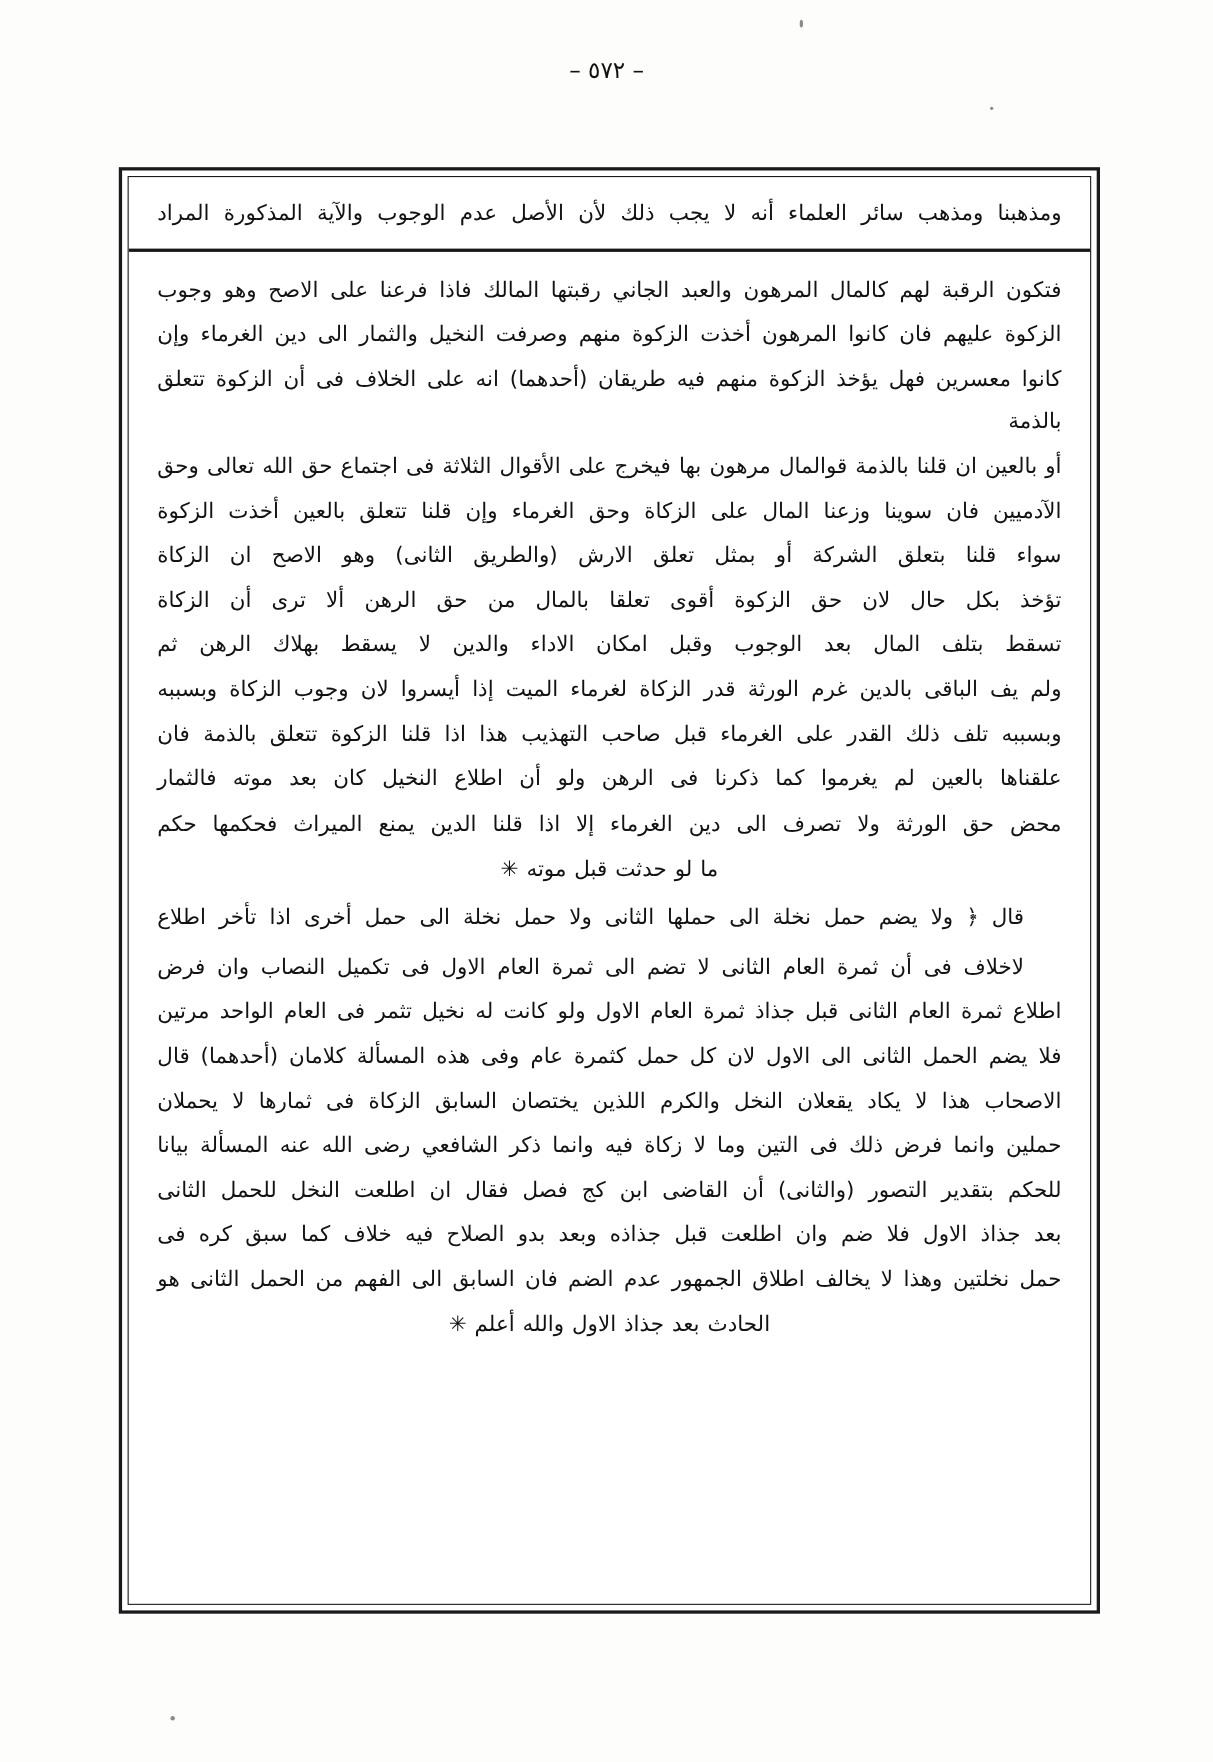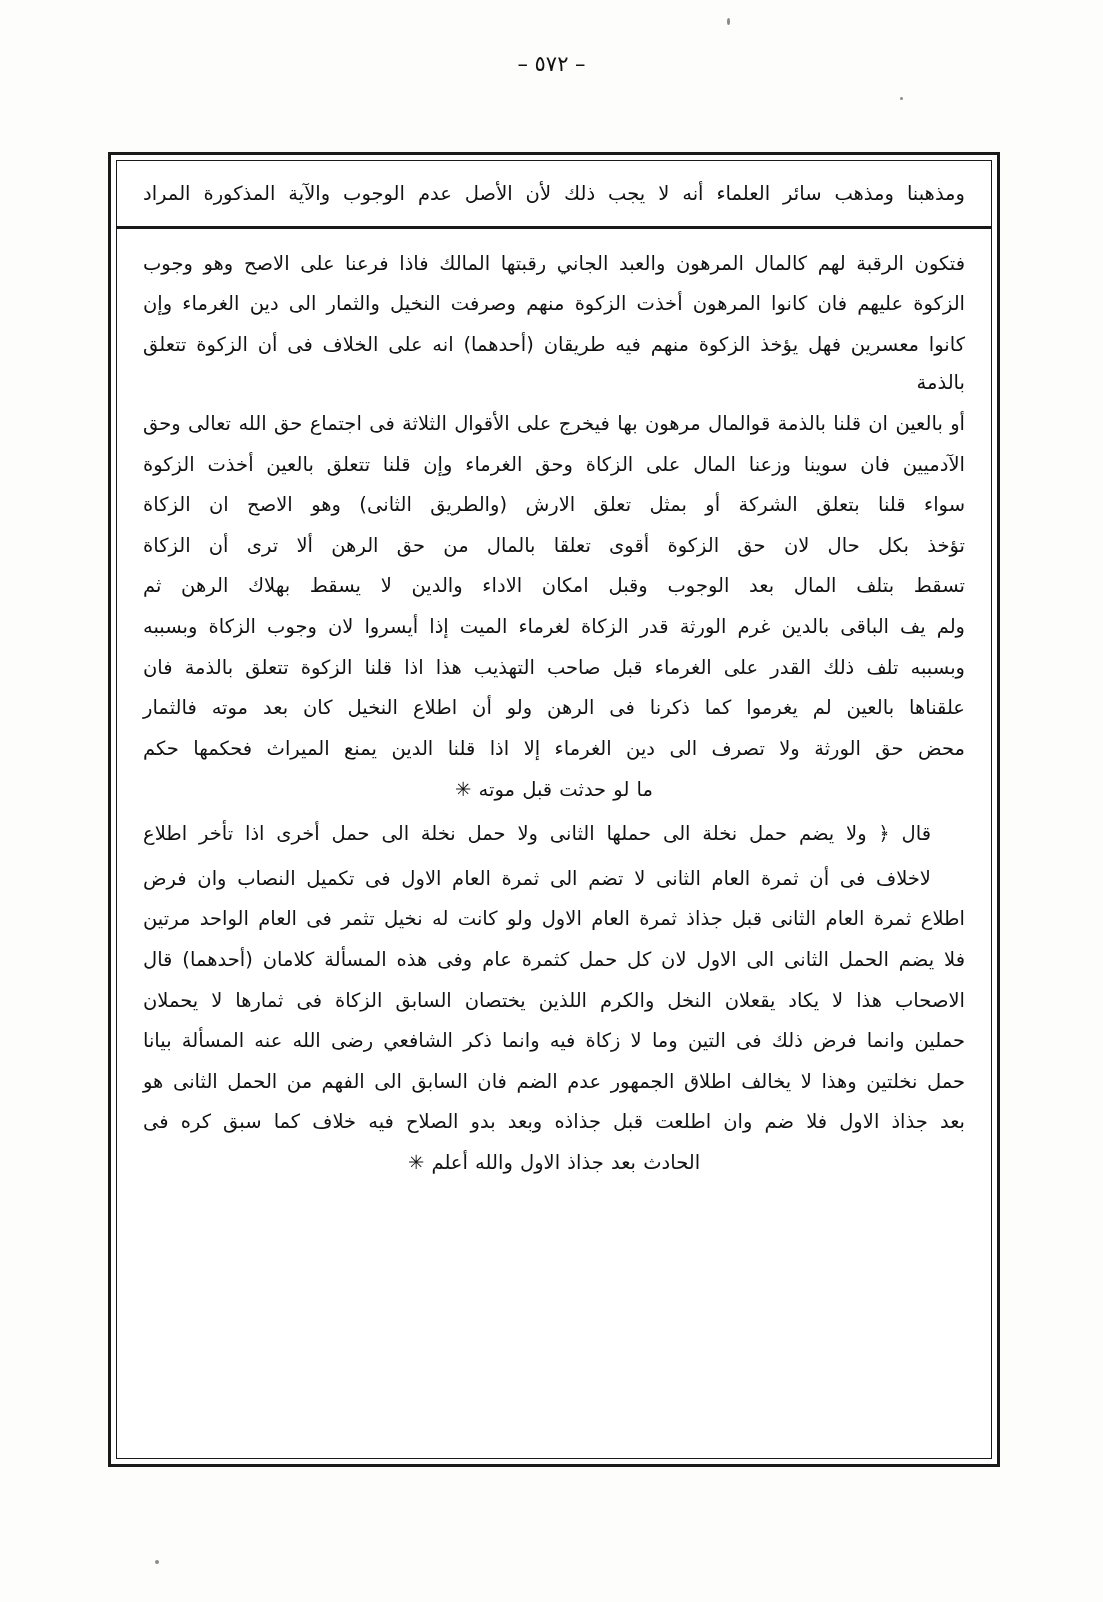--- a/index.html
+++ b/index.html
@@ -146,22 +146,23 @@
       <div class="para-block">
         <p class="ar matn indent-start">قال ﴿ ولا يضم حمل نخلة الى حملها الثانى ولا حمل نخلة الى حمل أخرى اذا تأخر اطلاع</p>
       </div>
 
       <div class="para-block">
         <p class="ar indent-start">لاخلاف فى أن ثمرة العام الثانى لا تضم الى ثمرة العام الاول فى تكميل النصاب وان فرض</p>
         <p class="ar">اطلاع ثمرة العام الثانى قبل جذاذ ثمرة العام الاول ولو كانت له نخيل تثمر فى العام الواحد مرتين</p>
         <p class="ar">فلا يضم الحمل الثانى الى الاول لان كل حمل كثمرة عام وفى هذه المسألة كلامان (أحدهما) قال</p>
         <p class="ar">الاصحاب هذا لا يكاد يقعلان النخل والكرم اللذين يختصان السابق الزكاة فى ثمارها لا يحملان</p>
         <p class="ar">حملين وانما فرض ذلك فى التين وما لا زكاة فيه وانما ذكر الشافعي رضى الله عنه المسألة بيانا</p>
+        <p class="ar">للحكم بتقدير التصور (والثانى) أن القاضى ابن كج فصل فقال ان اطلعت النخل للحمل الثانى</p>
+        <p class="ar">بعد جذاذ الاول فلا ضم وان اطلعت قبل جذاذه وبعد بدو الصلاح فيه خلاف كما سبق كره فى</p>
         <p class="ar">حمل نخلتين وهذا لا يخالف اطلاق الجمهور عدم الضم فان السابق الى الفهم من الحمل الثانى هو</p>
-        <p class="ar">بعد جذاذ الاول فلا ضم وان اطلعت قبل جذاذه وبعد بدو الصلاح فيه خلاف كما سبق كره فى</p>
         <p class="ar center-last">الحادث بعد جذاذ الاول والله أعلم ✳</p>
       </div>
 
     </div>
   </div>
 </div>
 
 <div class="speck" style="top:18px;  left:727px; width:3px;  height:7px;"></div>
 <div class="speck" style="top:1560px;left:155px; width:4px;  height:4px;"></div>
 <div class="speck" style="top:97px;  left:900px; width:3px;  height:3px;"></div>

